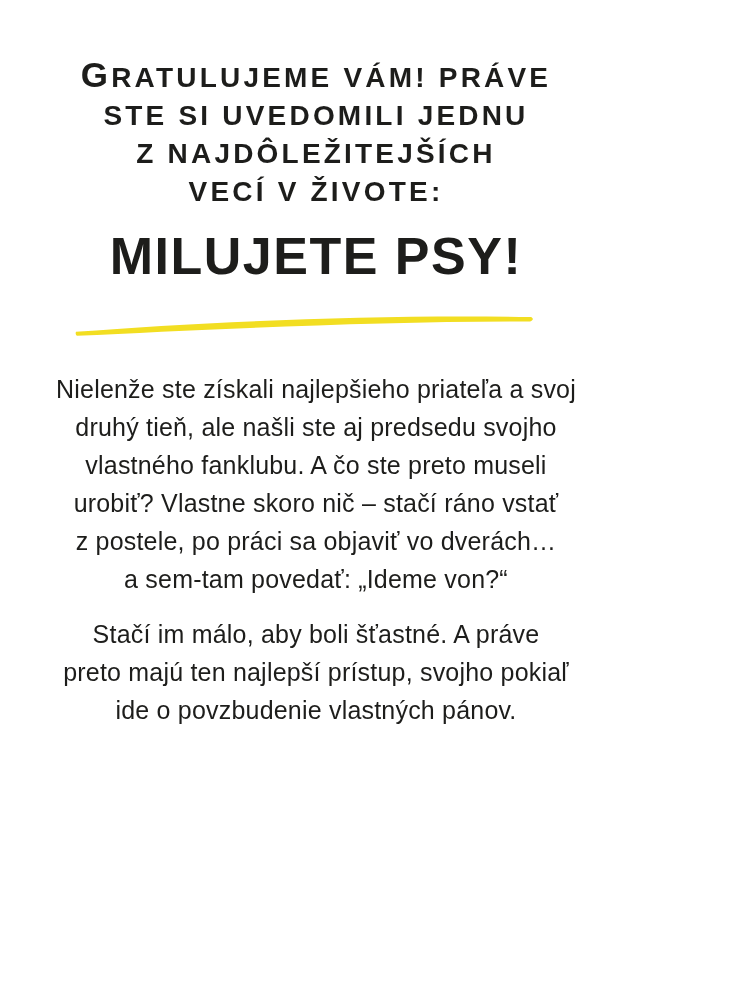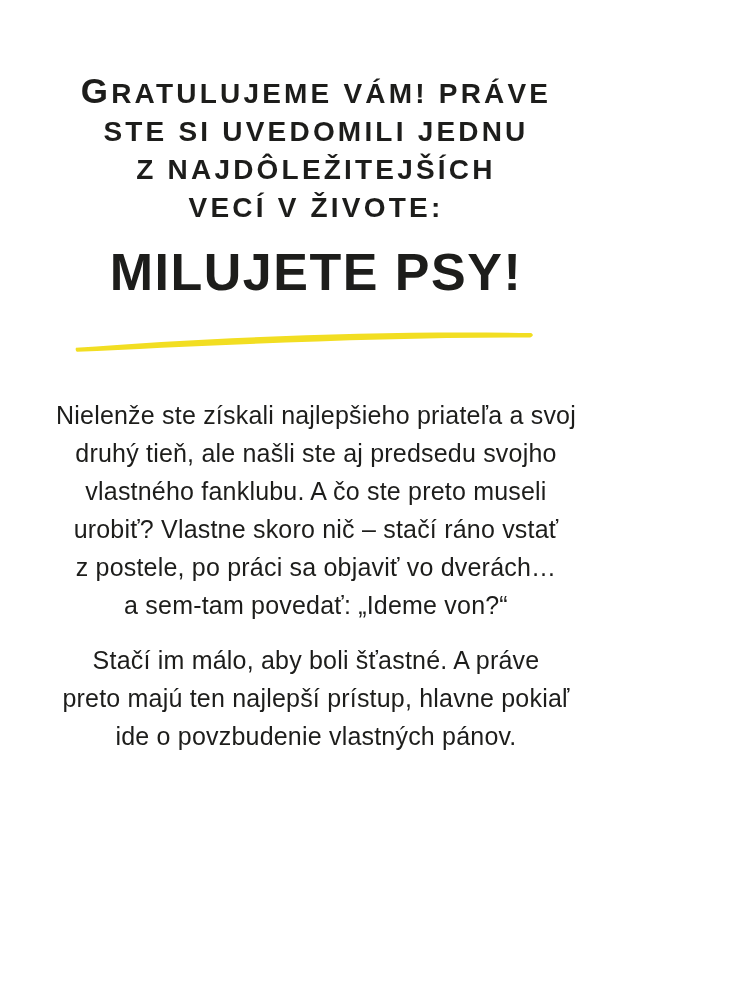--- a/index.html
+++ b/index.html
@@ -12,21 +12,21 @@
   body {
     width: 752px;
     height: 1000px;
     overflow: hidden;
     font-family: "Liberation Sans", "DejaVu Sans", sans-serif;
     color: var(--text);
   }
   .page {
     width: 632px;
     height: 1000px;
-    padding-top: 72px;
+    padding-top: 56px;
     display: flex;
     flex-direction: column;
     align-items: center;
     background: var(--bg);
   }
   .kicker {
     font-size: 28px;
     font-weight: 700;
     letter-spacing: 3.2px;
     line-height: 38px;
@@ -54,21 +54,21 @@
   }
   .body-text {
     font-size: 25px;
     line-height: 38px;
     font-weight: 400;
     text-align: center;
     white-space: pre-line;
     color: var(--text);
     letter-spacing: 0.2px;
   }
-  .para-1 { margin-top: 44px; }
+  .para-1 { margin-top: 34px; }
   .para-2 { margin-top: 17px; }
 </style>
 </head>
 <body>
 
 <div class="page">
 
   <h2 class="kicker">GRATULUJEME VÁM! PRÁVE
 STE SI UVEDOMILI JEDNU
 Z NAJDÔLEŽITEJŠÍCH
@@ -83,16 +83,16 @@
   </div>
 
   <p class="body-text para-1">Nielenže ste získali najlepšieho priateľa a svoj
 druhý tieň, ale našli ste aj predsedu svojho
 vlastného fanklubu. A čo ste preto museli
 urobiť? Vlastne skoro nič – stačí ráno vstať
 z postele, po práci sa objaviť vo dverách…
 a sem-tam povedať: „Ideme von?“</p>
 
   <p class="body-text para-2">Stačí im málo, aby boli šťastné. A práve
-preto majú ten najlepší prístup, hlavne pokiaľ
+preto majú ten najlepší prístup, svojho pokiaľ
 ide o povzbudenie vlastných pánov.</p>
 
 </div>
 
 </body></html>

